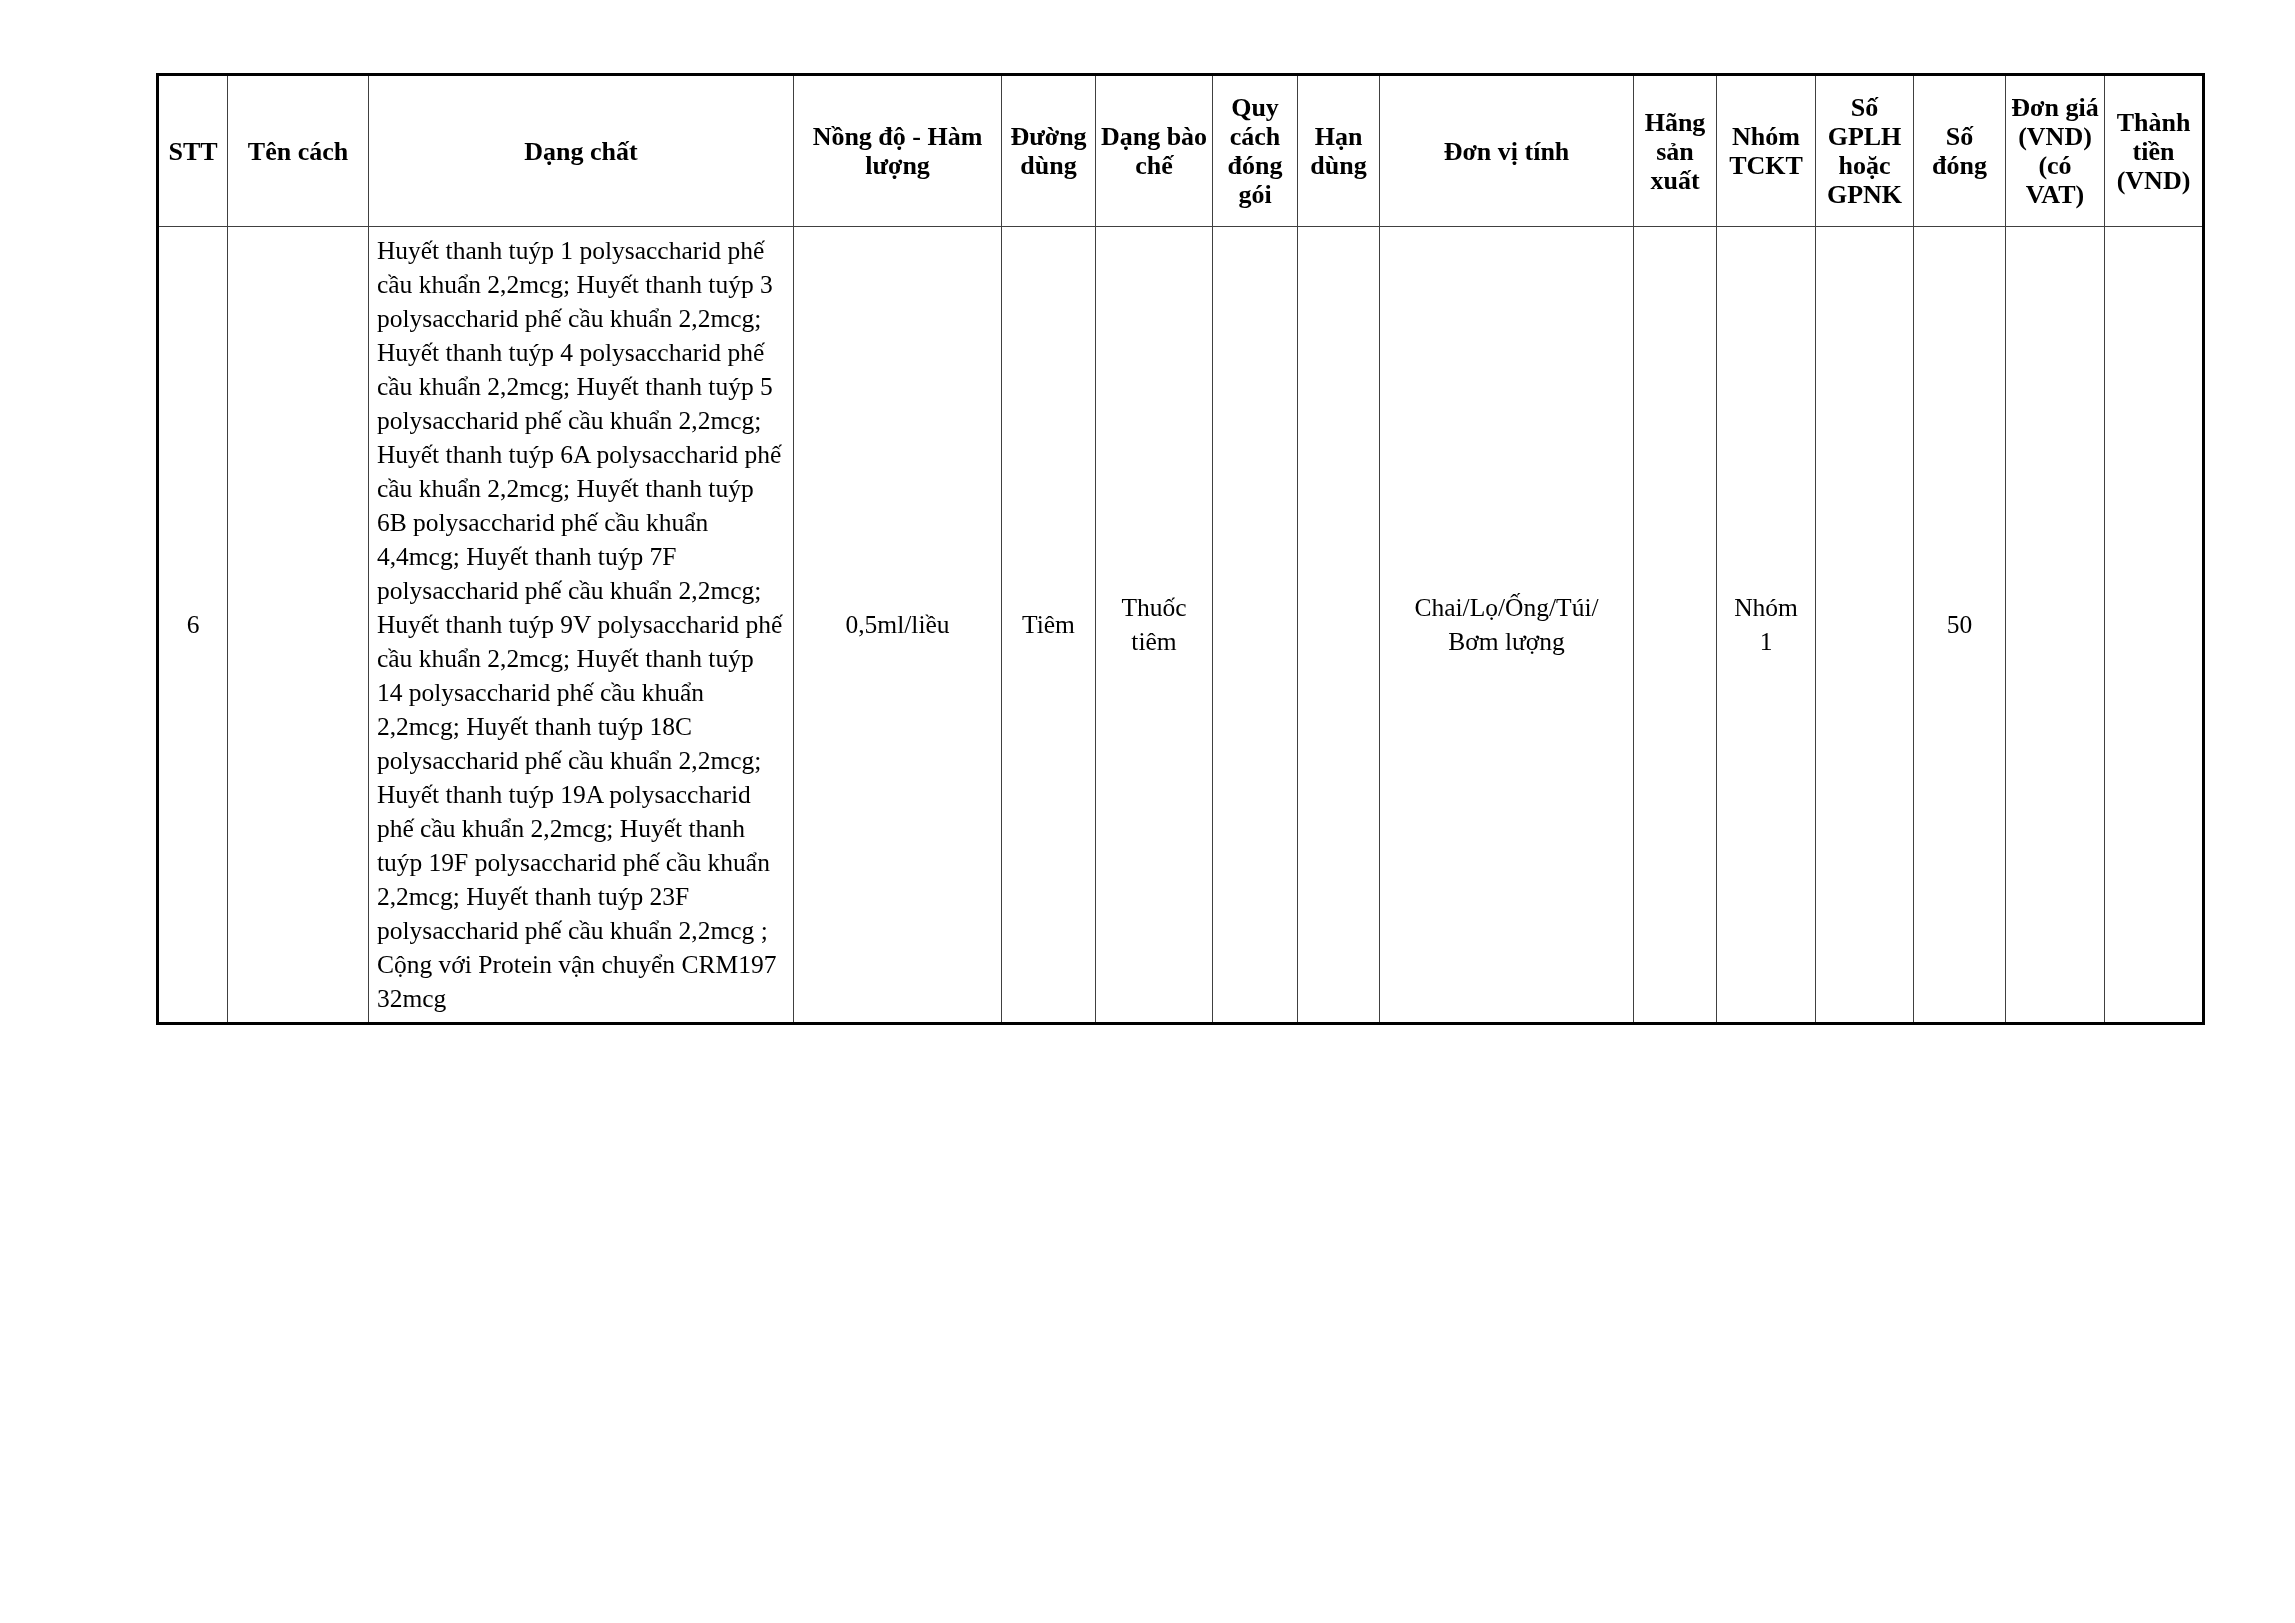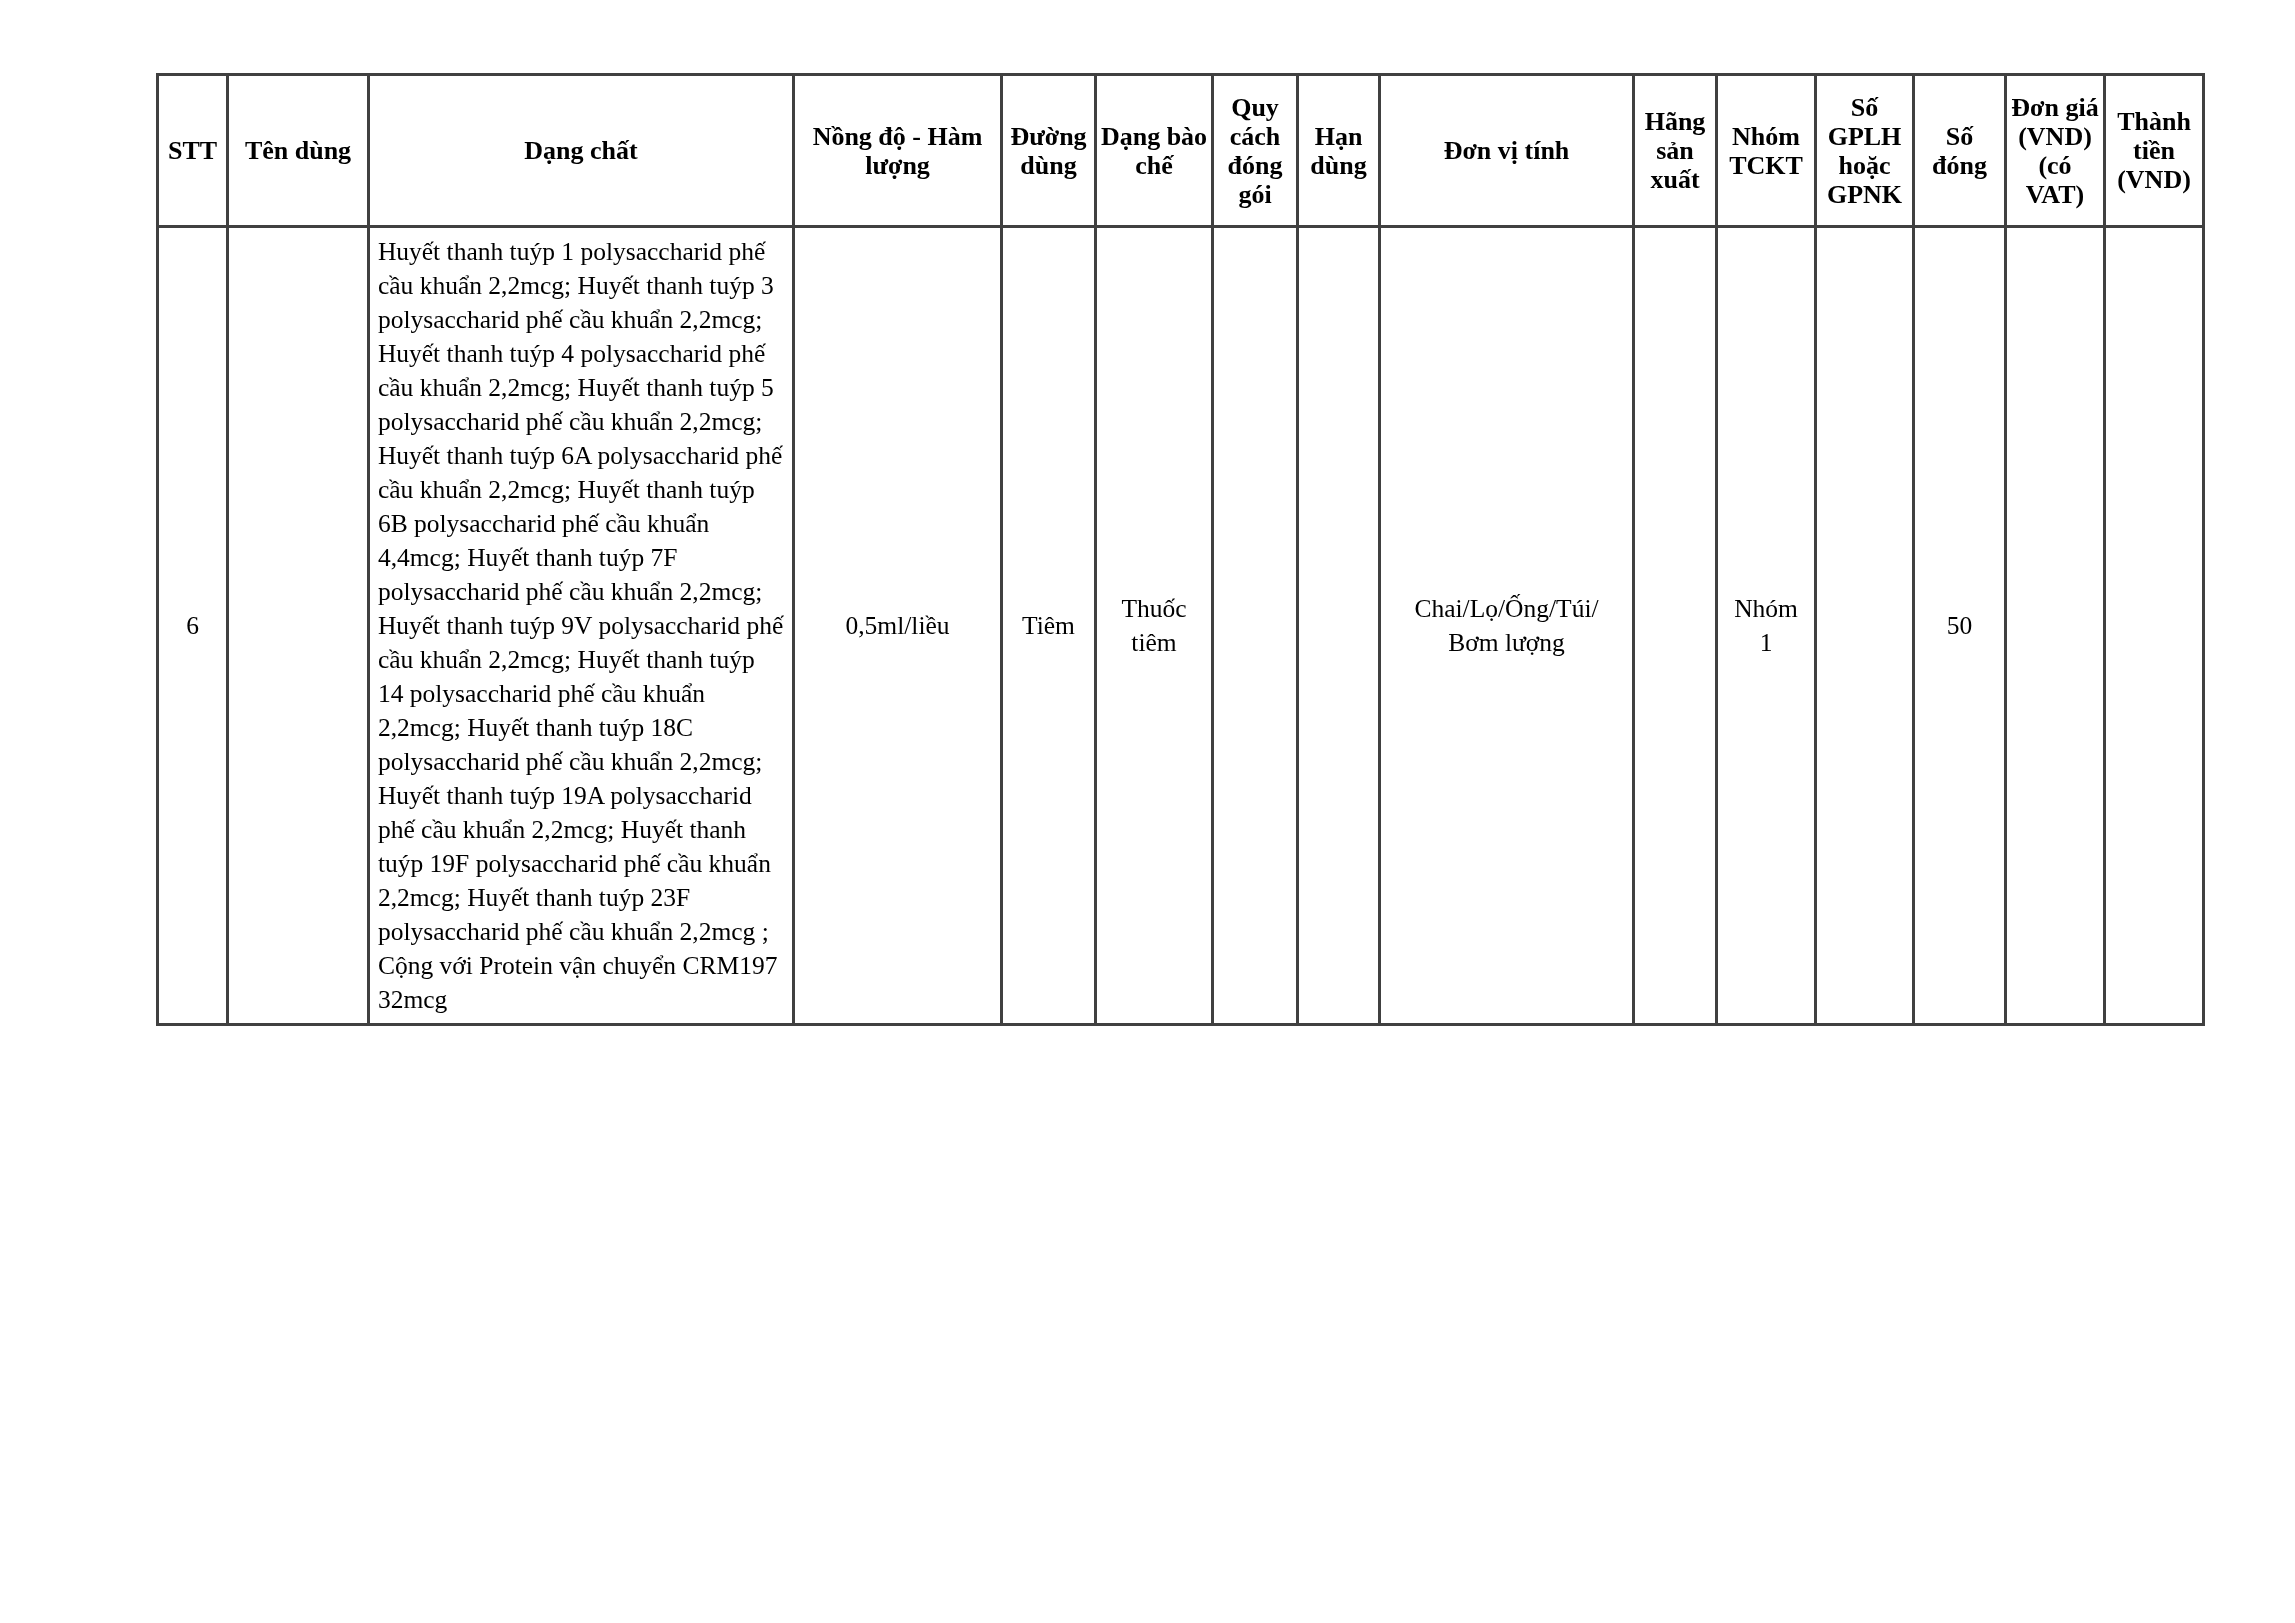--- a/index.html
+++ b/index.html
@@ -18,21 +18,21 @@
     position: absolute;
     left: 156px;
     top: 73px;
     width: 2046px;
     border-collapse: collapse;
     table-layout: fixed;
     border: 3.3px solid #000000;
   }
   .doc-table th,
   .doc-table td {
-    border: 3px solid #404040;
+    border: 1px solid #404040;
     overflow: hidden;
     word-wrap: break-word;
   }
   .doc-table thead tr { height: 152px; }
   .doc-table tbody tr { height: 678px; }
   .doc-table th {
     font-weight: bold;
     font-size: 26px;
     line-height: 29px;
     text-align: center;
@@ -68,21 +68,21 @@
     <col style="width:83px">
     <col style="width:99px">
     <col style="width:98px">
     <col style="width:92px">
     <col style="width:99px">
     <col style="width:99px">
   </colgroup>
   <thead>
     <tr>
       <th>STT</th>
-      <th>Tên dùng</th>
+      <th>Tên cách</th>
       <th>Dạng chất</th>
       <th>Nồng độ - Hàm lượng</th>
       <th>Đường dùng</th>
       <th>Dạng bào chế</th>
       <th>Quy cách đóng gói</th>
       <th>Hạn dùng</th>
       <th>Đơn vị tính</th>
       <th>Hãng sản xuất</th>
       <th>Nhóm TCKT</th>
       <th>Số GPLH hoặc GPNK</th>

